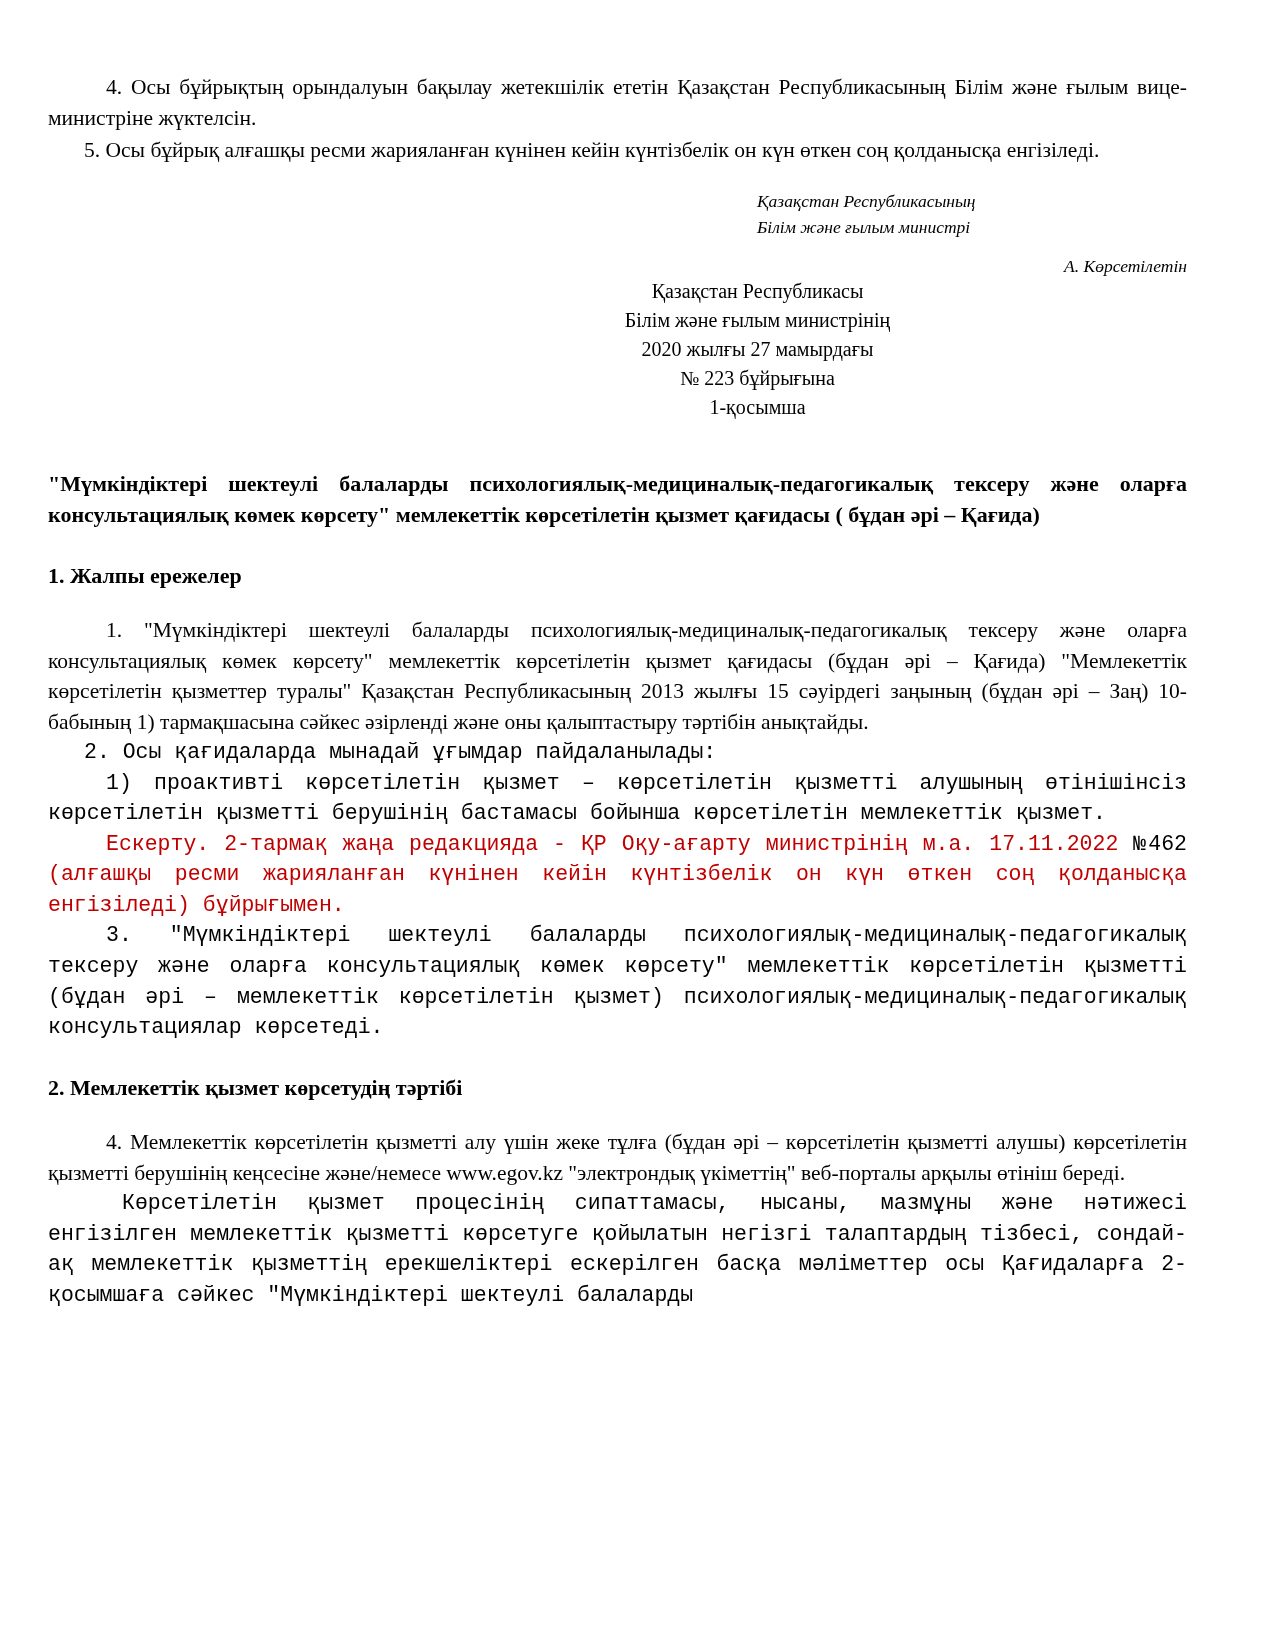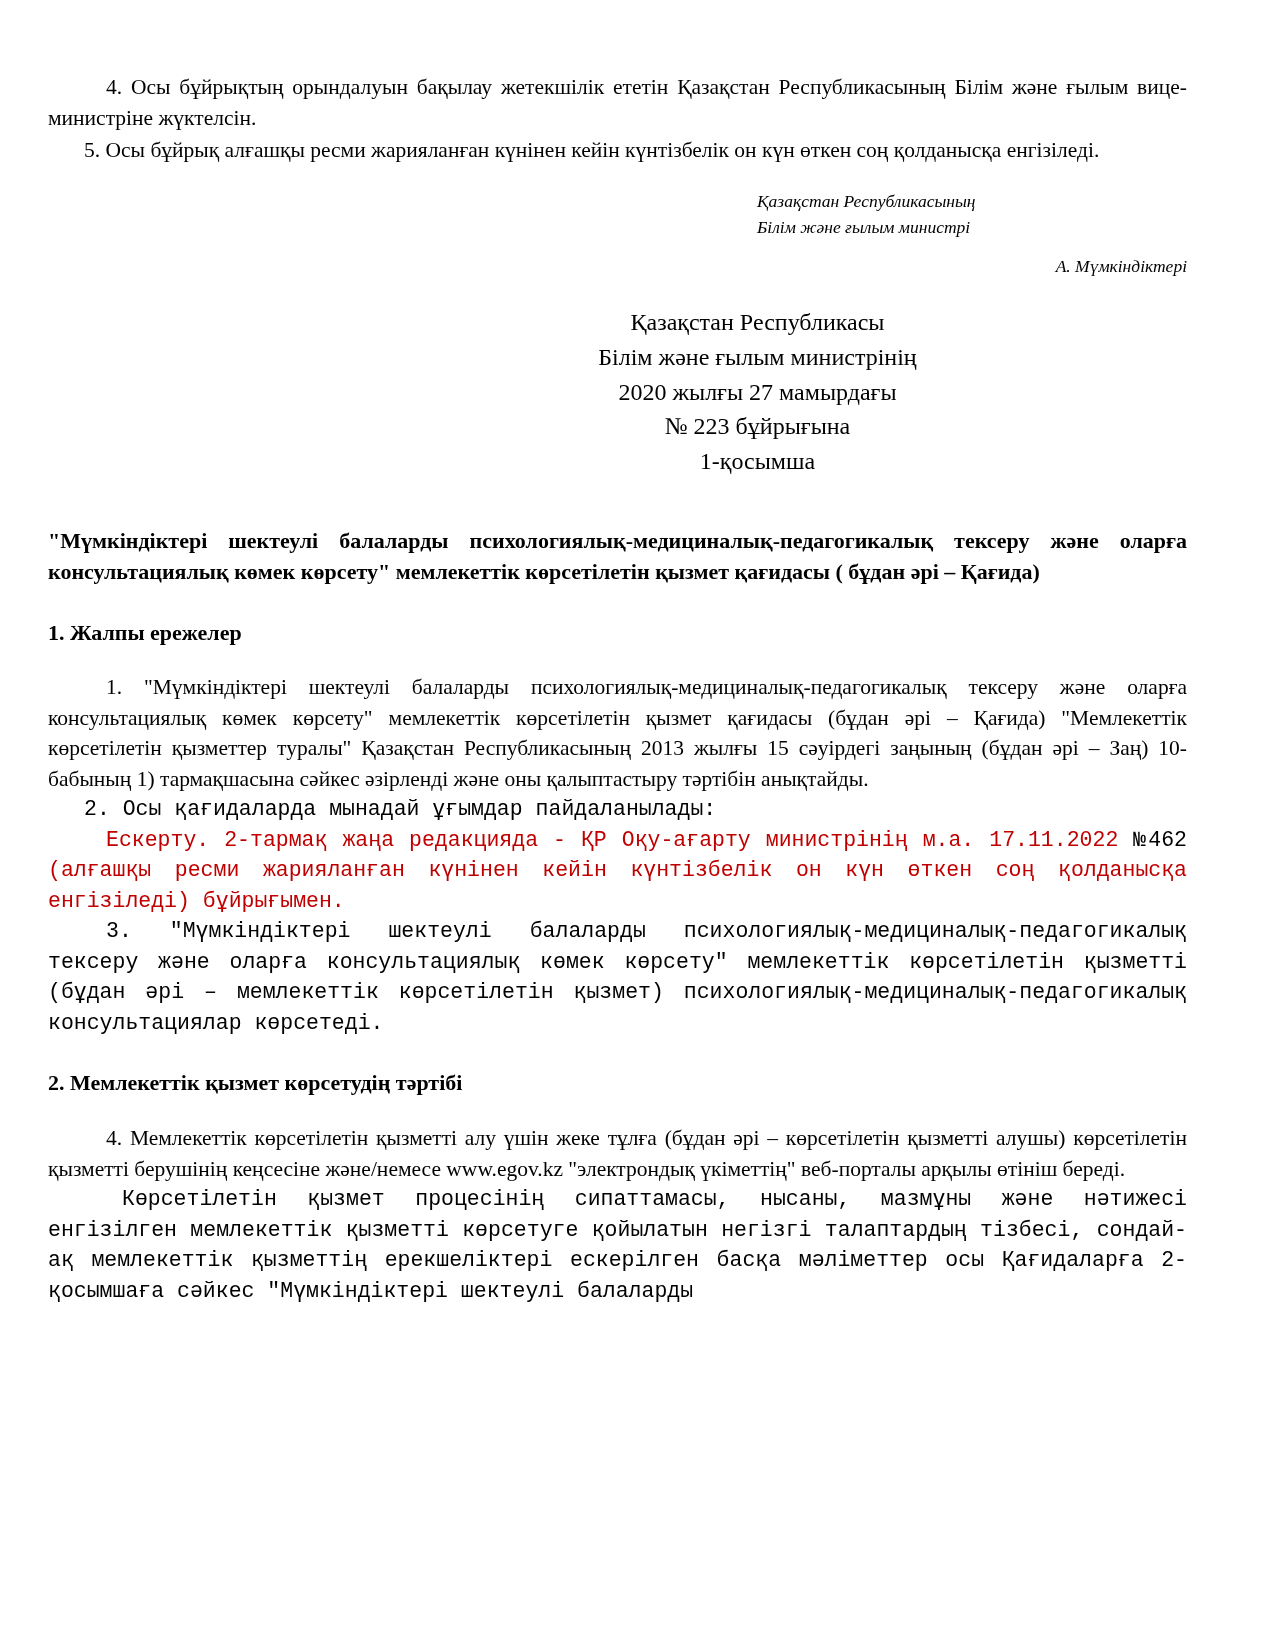--- a/index.html
+++ b/index.html
@@ -49,23 +49,22 @@
     font-size: 17.5px;
     line-height: 1.5;
   }
   .sig-right {
     font-style: italic;
     font-size: 17.5px;
     padding-top: 16px;
     padding-left: 100px;
   }
   .ref-block {
-    margin-top: 28px;
     text-align: center;
-    font-size: 24px;
+    font-size: 20px;
     line-height: 1.45;
     padding-left: 280px;
   }
   .doc-title {
     margin-top: 46px;
     font-family: "Liberation Serif", serif;
     font-weight: bold;
     font-size: 22px;
     line-height: 1.42;
     text-align: justify;
@@ -97,38 +96,39 @@
 <div class="page">
 
   <p class="indent">4. Осы бұйрықтың орындалуын бақылау жетекшілік ететін Қазақстан Республикасының Білім және ғылым вице-министріне жүктелсін.</p>
   <p class="indent-sm gap-sm">5. Осы бұйрық алғашқы ресми жарияланған күнінен кейін күнтізбелік он күн өткен соң қолданысқа енгізіледі.</p>
 
   <div class="sig-block">
     <div class="sig-left">
       <div>Қазақстан Республикасының</div>
       <div>Білім және ғылым министрі</div>
     </div>
-    <div class="sig-right">А. Мүмкіндіктері</div>
+    <div class="sig-right">А. Көрсетілетін</div>
   </div>
 
   <div class="ref-block">
     <div>Қазақстан Республикасы</div>
     <div>Білім және ғылым министрінің</div>
     <div>2020 жылғы 27 мамырдағы</div>
     <div>№ 223 бұйрығына</div>
     <div>1-қосымша</div>
   </div>
 
   <div class="doc-title">"Мүмкіндіктері шектеулі балаларды психологиялық-медициналық-педагогикалық тексеру және оларға консультациялық көмек көрсету" мемлекеттік көрсетілетін қызмет қағидасы ( бұдан әрі – Қағида)</div>
 
   <div class="section-head">1. Жалпы ережелер</div>
 
   <div class="body-block">
     <p class="indent">1. "Мүмкіндіктері шектеулі балаларды психологиялық-медициналық-педагогикалық тексеру және оларға консультациялық көмек көрсету" мемлекеттік көрсетілетін қызмет қағидасы (бұдан әрі – Қағида) "Мемлекеттік көрсетілетін қызметтер туралы" Қазақстан Республикасының 2013 жылғы 15 сәуірдегі заңының (бұдан әрі – Заң) 10-бабының 1) тармақшасына сәйкес әзірленді және оны қалыптастыру тәртібін анықтайды.</p>
     <p class="indent-sm">2. Осы қағидаларда мынадай ұғымдар пайдаланылады:</p>
+    <p class="indent">1) проактивті көрсетілетін қызмет – көрсетілетін қызметті алушының өтінішінсіз көрсетілетін қызметті берушінің бастамасы бойынша көрсетілетін мемлекеттік қызмет.</p>
     <p class="indent note"><span>Ескерту. 2-тармақ жаңа редакцияда - ҚР Оқу-ағарту министрінің м.а. 17.11.2022 </span><span class="blk">№</span><span class="blk">462</span><span> (алғашқы ресми жарияланған күнінен кейін күнтізбелік он күн өткен соң қолданысқа енгізіледі) бұйрығымен.</span></p>
     <p class="indent">3. "Мүмкіндіктері шектеулі балаларды психологиялық-медициналық-педагогикалық тексеру және оларға консультациялық көмек көрсету" мемлекеттік көрсетілетін қызметті (бұдан әрі – мемлекеттік көрсетілетін қызмет) психологиялық-медициналық-педагогикалық консультациялар көрсетеді.</p>
   </div>
 
   <div class="section-head">2. Мемлекеттік қызмет көрсетудің тәртібі</div>
 
   <div class="body-block">
     <p class="indent">4. Мемлекеттік көрсетілетін қызметті алу үшін жеке тұлға (бұдан әрі – көрсетілетін қызметті алушы) көрсетілетін қызметті берушінің кеңсесіне және/немесе www.egov.kz "электрондық үкіметтің" веб-порталы арқылы өтініш береді.</p>
     <p class="indent-lg">Көрсетілетін қызмет процесінің сипаттамасы, нысаны, мазмұны және нәтижесі енгізілген мемлекеттік қызметті көрсетуге қойылатын негізгі талаптардың тізбесі, сондай-ақ мемлекеттік қызметтің ерекшеліктері ескерілген басқа мәліметтер осы Қағидаларға 2-қосымшаға сәйкес "Мүмкіндіктері шектеулі балаларды</p>
   </div>

